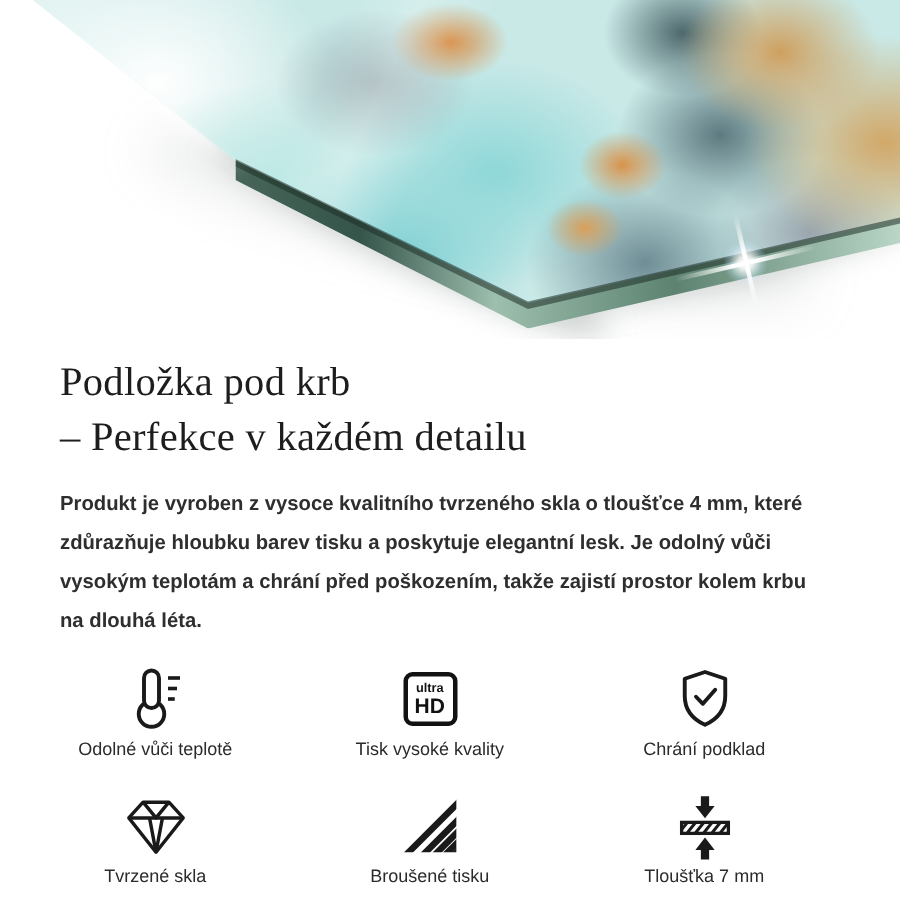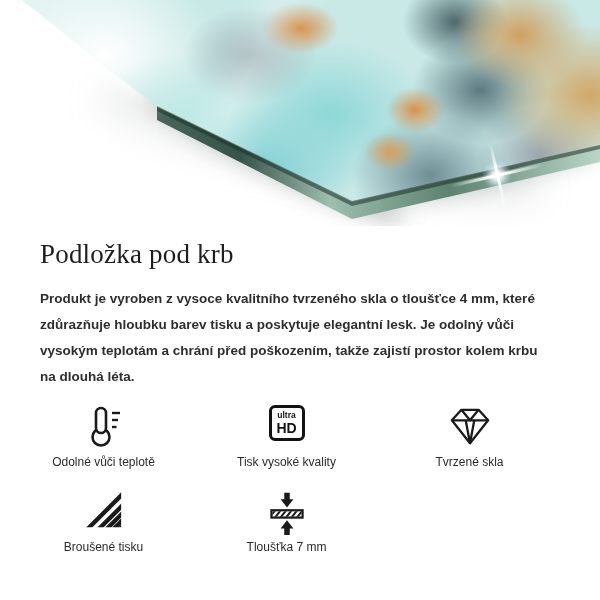--- a/index.html
+++ b/index.html
@@ -74,21 +74,21 @@
   .desc{
     margin:13px 0 0;max-width:528px;
     color:#2e2e2e;font-size:13.5px;line-height:26px;font-weight:bold;
   }
   
   .features{
     margin-top:15px;margin-left:-28px;width:550px;
     display:grid;grid-template-columns:repeat(3,183px);row-gap:21px;
   }
   .feature{display:flex;flex-direction:column;align-items:center;}
-  .icon-wrap{height:47px;display:flex;align-items:flex-start;justify-content:center;}
+  .icon-wrap{height:47px;display:flex;align-items:center;justify-content:center;}
   .feature-label{margin-top:3px;font-size:12px;color:#2b2b2b;white-space:nowrap;}
   .icon-svg{display:block;}
   .hd-box{
     width:30px;height:30px;border:3px solid #121212;border-radius:6px;
     display:flex;flex-direction:column;align-items:center;justify-content:center;
     color:#121212;line-height:1;font-weight:700;
   }
   .hd-top{font-size:8.5px;letter-spacing:0;}
   .hd-bottom{font-size:14px;font-weight:700;margin-top:1px;}
 </style>
@@ -107,21 +107,21 @@
     <div class="edge-streak"></div>
     <div class="sparkle">
       <span class="core"></span>
         <span class="ray-h"></span>
         <span class="ray-v"></span>
     </div>
   </section>
 
   <section class="content">
     <h1><span>Podložka pod krb</span><br>
-    </h1>
+    <span>– Perfekce v každém detailu</span></h1>
 
     <p class="desc">Produkt je vyroben z vysoce kvalitního tvrzeného skla o tloušťce 4 mm, které zdůrazňuje hloubku barev tisku a poskytuje elegantní lesk. Je odolný vůči vysokým teplotám a chrání před poškozením, takže zajistí prostor kolem krbu na dlouhá léta.</p>
 
     <div class="features">
 
       <div class="feature">
         <div class="icon-wrap">
           <svg class="icon-svg" width="44" height="44" viewBox="0 0 44 44" fill="none" stroke="#1a1a1a" stroke-width="2.6">
             <circle cx="19" cy="32" r="8.5"></circle>
             <rect x="14" y="3" width="10" height="25" rx="5" fill="#ffffff"></rect>
@@ -136,20 +136,29 @@
       <div class="feature">
         <div class="icon-wrap">
           <div class="hd-box">
             <span class="hd-top">ultra</span>
             <span class="hd-bottom">HD</span>
           </div>
         </div>
         <div class="feature-label">Tisk vysoké kvality</div>
       </div>
 
+      <div class="feature">
+        <div class="icon-wrap">
+          <svg class="icon-svg" width="44" height="44" viewBox="0 0 44 44" fill="none" stroke="#1a1a1a" stroke-width="2.6">
+            <path d="M22 4 L35.5 8.5 V20 C35.5 29.5 29.5 35.8 22 39.2 C14.5 35.8 8.5 29.5 8.5 20 V8.5 Z" stroke-linejoin="round"></path>
+            <path d="M16 20.5 L20.6 25.2 L28.8 15.8" stroke-linecap="round" stroke-linejoin="round"></path>
+          </svg>
+        </div>
+        <div class="feature-label">Chrání podklad</div>
+      </div>
 
       <div class="feature">
         <div class="icon-wrap">
           <svg class="icon-svg" width="46" height="42" viewBox="0 0 48 44" fill="none" stroke="#1a1a1a" stroke-width="2.4" stroke-linejoin="round">
             <path d="M5 16 L15 5 H33 L43 16 L24 40 Z"></path>
             <path d="M5 16 H43"></path>
             <path d="M15 5 L24 16 L33 5"></path>
             <path d="M19.5 16 L24 40 M28.5 16 L24 40"></path>
           </svg>
         </div>

